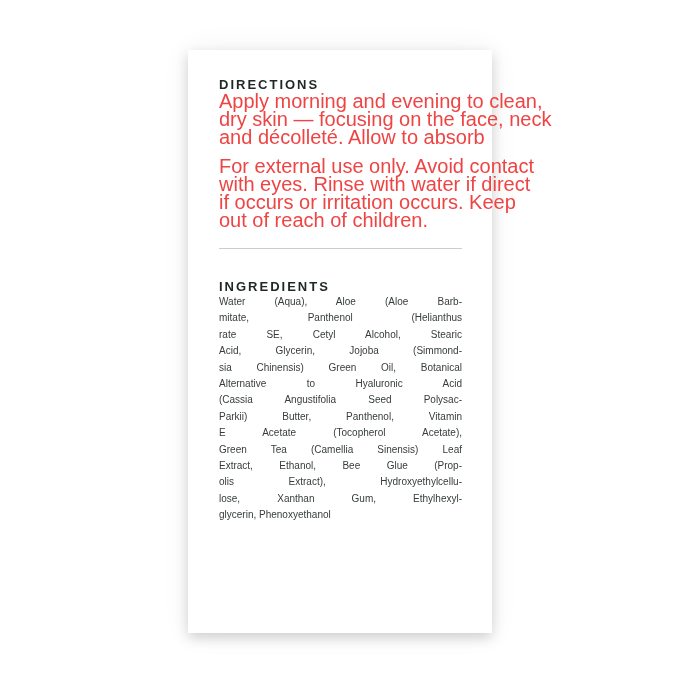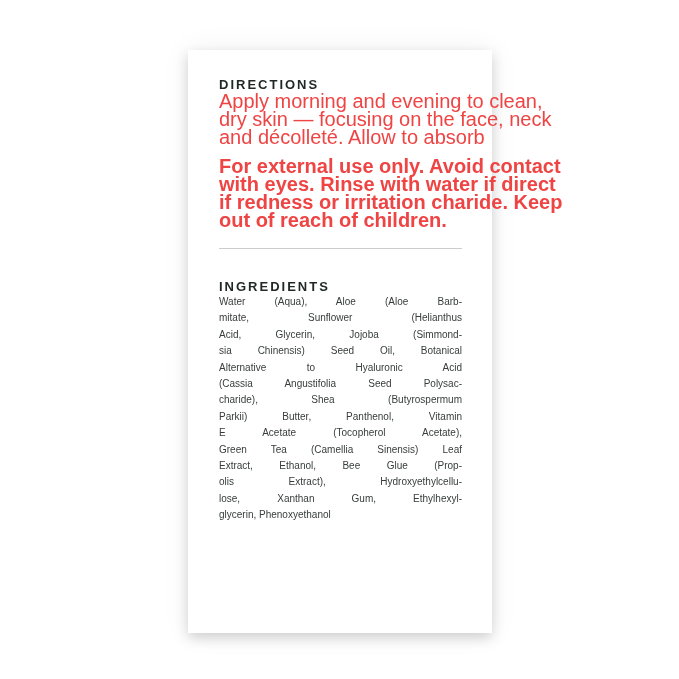--- a/index.html
+++ b/index.html
@@ -34,21 +34,21 @@
     line-height: 14px;
   }
   .heading.h-directions { }
   .heading.h-ingredients { }
   .para .line {
     font-size: 20px;
     line-height: 18px;
     color: #ef4444;
     white-space: nowrap;
   }
-  .para.para2 { margin-top: 11px; font-weight: bold; }
+  .para.para2 { margin-top: 11px; }
   .divider {
     border: none;
     border-top: 1px solid #cccccc;
     height: 0;
     margin-top: 19px;
     margin-bottom: 31px;
     width: 100%;
   }
   .ing .ing-line {
     font-size: 10px;
@@ -72,36 +72,36 @@
 
     <div class="para">
       <div class="line">Apply morning and evening to clean,</div>
       <div class="line">dry skin — focusing on the face, neck</div>
       <div class="line">and décolleté. Allow to absorb</div>
     </div>
 
     <div class="para para2">
       <div class="line">For external use only. Avoid contact</div>
       <div class="line">with eyes. Rinse with water if direct</div>
-      <div class="line">if redness or irritation charide. Keep</div>
+      <div class="line">if occurs or irritation occurs. Keep</div>
       <div class="line">out of reach of children.</div>
     </div>
 
     <hr class="divider">
 
     <div class="heading h-ingredients">INGREDIENTS</div>
 
     <div class="ing">
       <div class="ing-line">Water (Aqua), Aloe (Aloe Barb-</div>
-      <div class="ing-line">mitate, Sunflower (Helianthus</div>
+      <div class="ing-line">mitate, Panthenol (Helianthus</div>
+      <div class="ing-line">rate SE, Cetyl Alcohol, Stearic</div>
       <div class="ing-line">Acid, Glycerin, Jojoba (Simmond-</div>
-      <div class="ing-line">sia Chinensis) Seed Oil, Botanical</div>
+      <div class="ing-line">sia Chinensis) Green Oil, Botanical</div>
       <div class="ing-line">Alternative to Hyaluronic Acid</div>
       <div class="ing-line">(Cassia Angustifolia Seed Polysac-</div>
-      <div class="ing-line">charide), Shea (Butyrospermum</div>
       <div class="ing-line">Parkii) Butter, Panthenol, Vitamin</div>
       <div class="ing-line">E Acetate (Tocopherol Acetate),</div>
       <div class="ing-line">Green Tea (Camellia Sinensis) Leaf</div>
       <div class="ing-line">Extract, Ethanol, Bee Glue (Prop-</div>
       <div class="ing-line">olis Extract), Hydroxyethylcellu-</div>
       <div class="ing-line">lose, Xanthan Gum, Ethylhexyl-</div>
       <div class="ing-line ing-last">glycerin, Phenoxyethanol</div>
     </div>
 
   </div>

